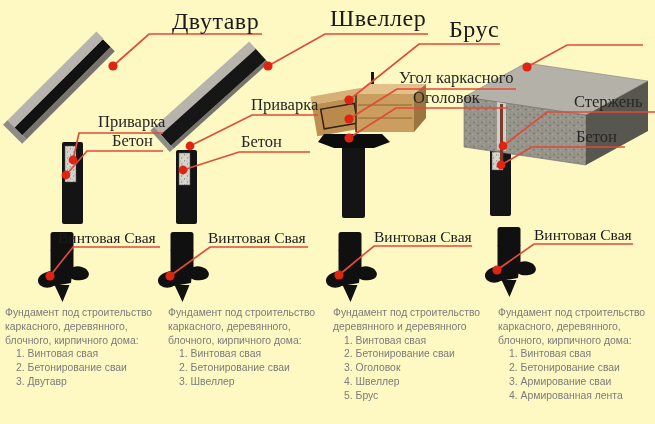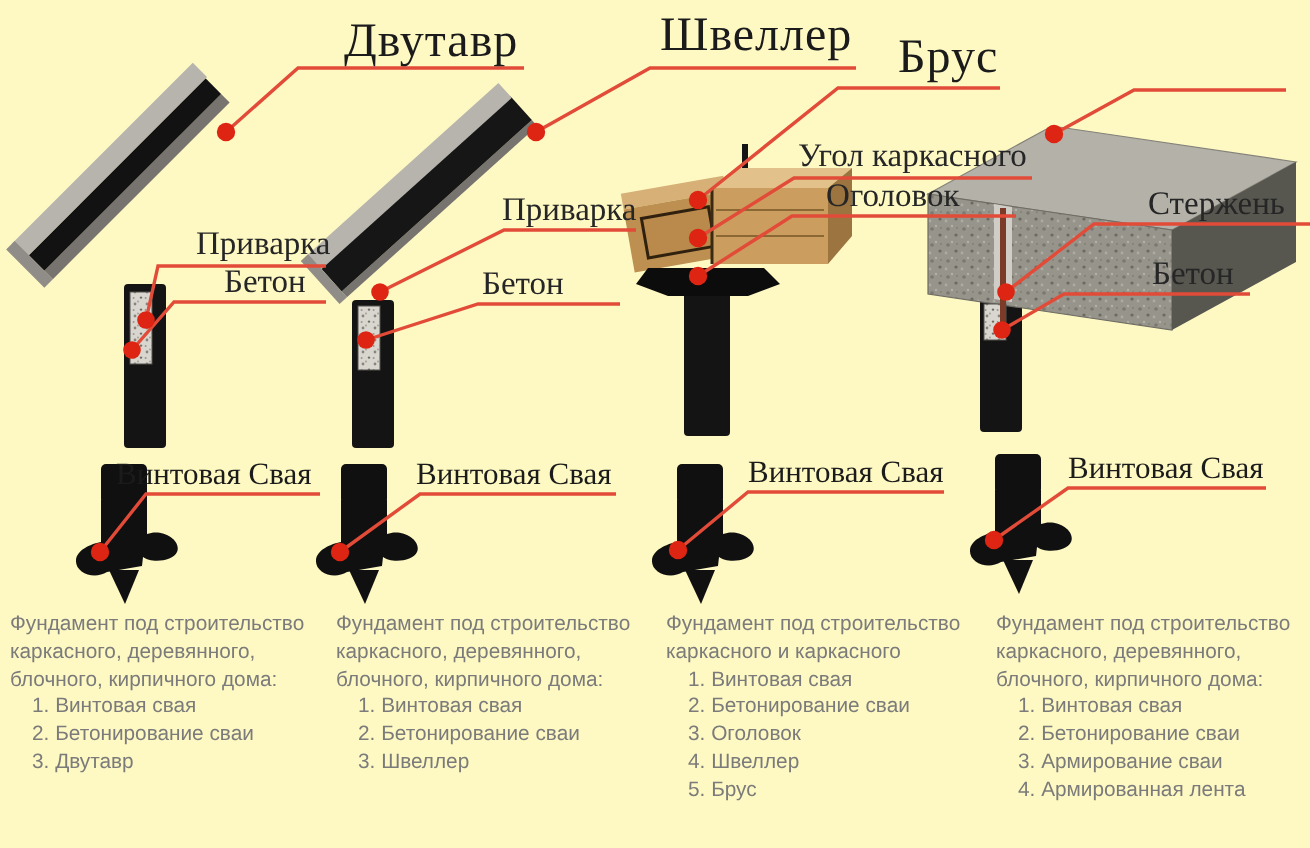--- a/index.html
+++ b/index.html
@@ -203,21 +203,21 @@
   <ol>
     <li>Винтовая свая</li>
     <li>Бетонирование сваи</li>
     <li>Швеллер</li>
   </ol>
 </div>
 
 <div class="col" style="left:333px">
   <div class="intro">
     <div>Фундамент под строительство</div>
-    <div>каркасного и каркасного</div>
+    <div>деревянного и деревянного</div>
   </div>
   <ol>
     <li>Винтовая свая</li>
     <li>Бетонирование сваи</li>
     <li>Оголовок</li>
     <li>Швеллер</li>
     <li>Брус</li>
   </ol>
 </div>
 

